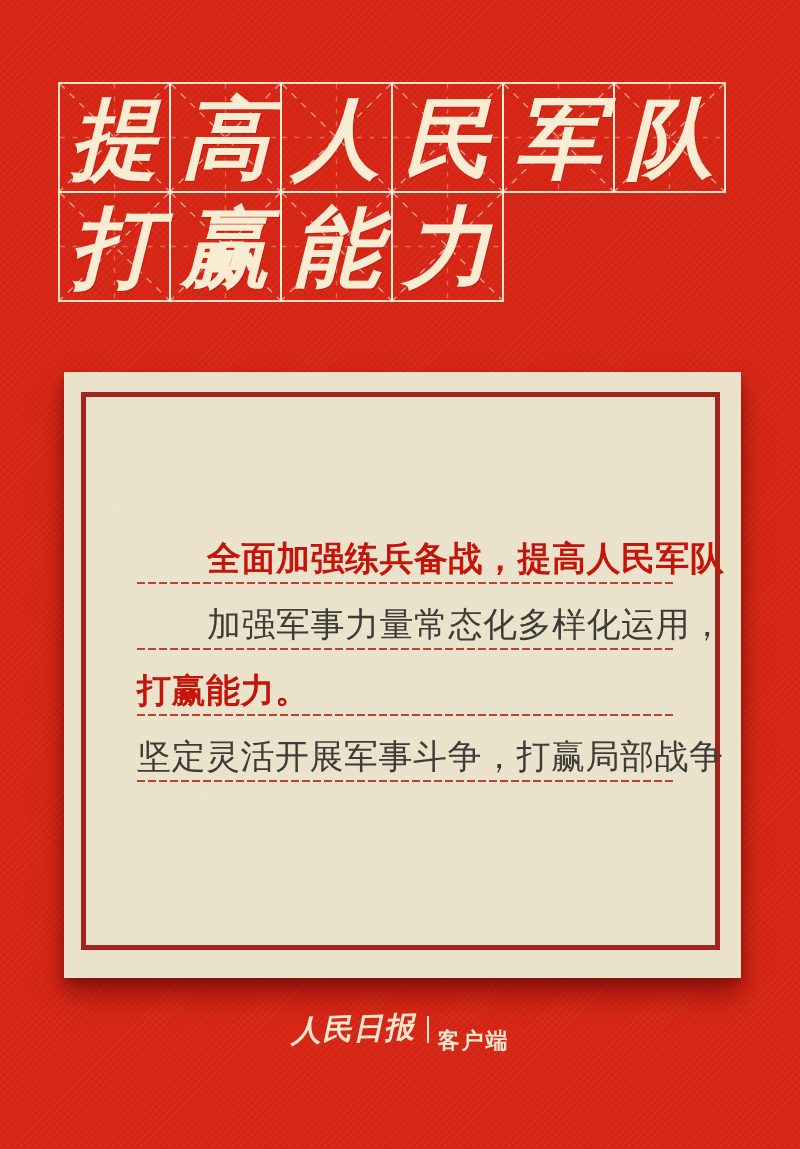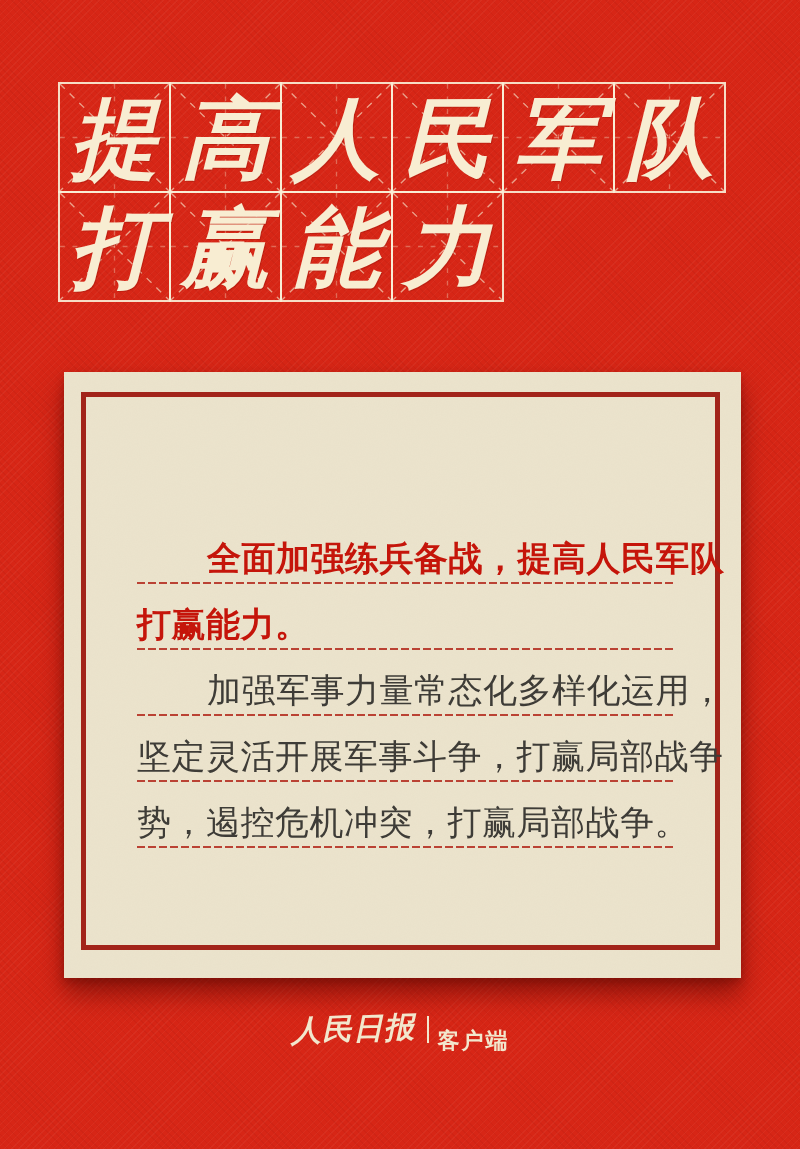--- a/index.html
+++ b/index.html
@@ -173,31 +173,28 @@
         <feTurbulence type="fractalNoise" baseFrequency="0.9" numOctaves="2" seed="7"></feTurbulence>
         <feColorMatrix type="matrix" values="0 0 0 0 0.45  0 0 0 0 0.40  0 0 0 0 0.30  0 0 0 0.10 0"></feColorMatrix>
       </filter>
       <rect width="100%" height="100%" filter="url(#grain)"></rect>
     </svg>
     <div class="card-frame"></div>
     <div class="quote">
       <div class="qline red indent">
           <span>全面加强练兵备战，提高人民军队</span>
         </div>
+      <div class="qline dark indent">
+          <span>加强军事力量常态化多样化运用，</span>
+        </div>
       <div class="qline red">
           <span>打赢能力。</span>
         </div>
-      <div class="qline dark indent">
-          <span>加强军事力量常态化多样化运用，</span>
-        </div>
       <div class="qline dark">
           <span>坚定灵活开展军事斗争，打赢局部战争</span>
-        </div>
-      <div class="qline dark">
-          <span>势，遏控危机冲突，打赢局部战争。</span>
         </div>
     </div>
   </div>
 
   <div class="footer">
     <span class="brand-script">人民日报</span>
     <span class="brand-divider"></span>
     <span class="brand-suffix">客户端</span>
   </div>
 

